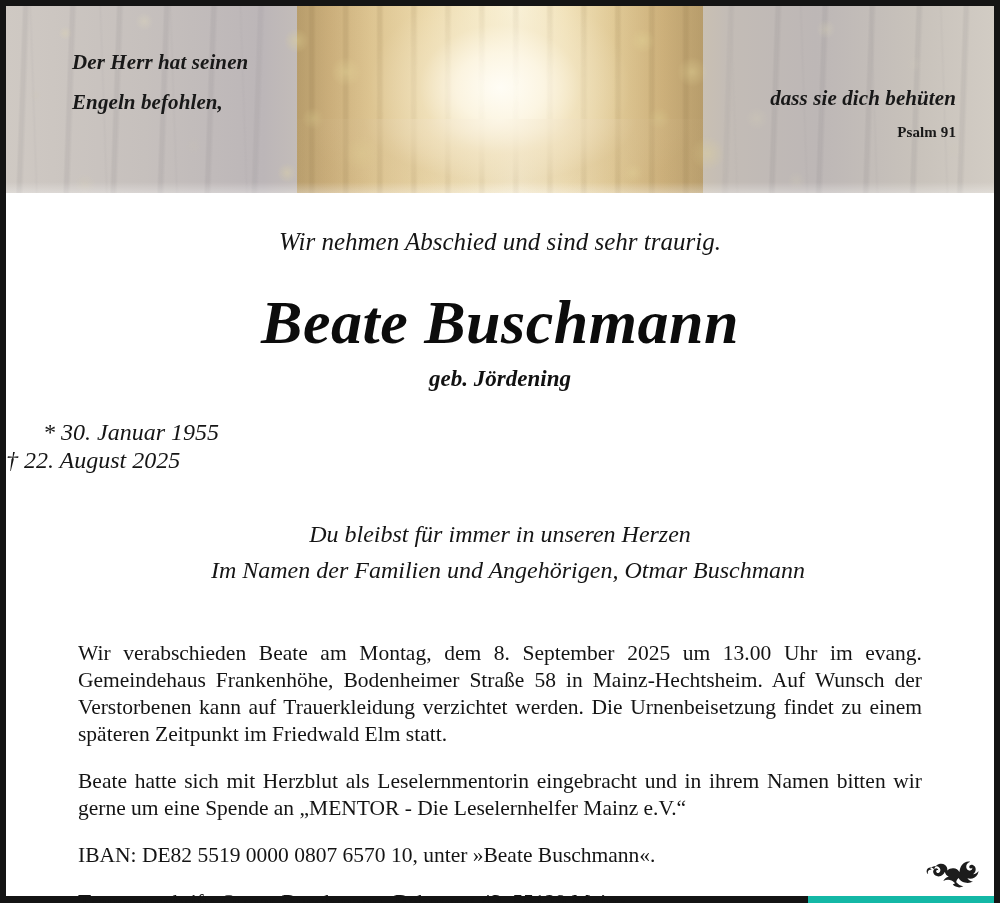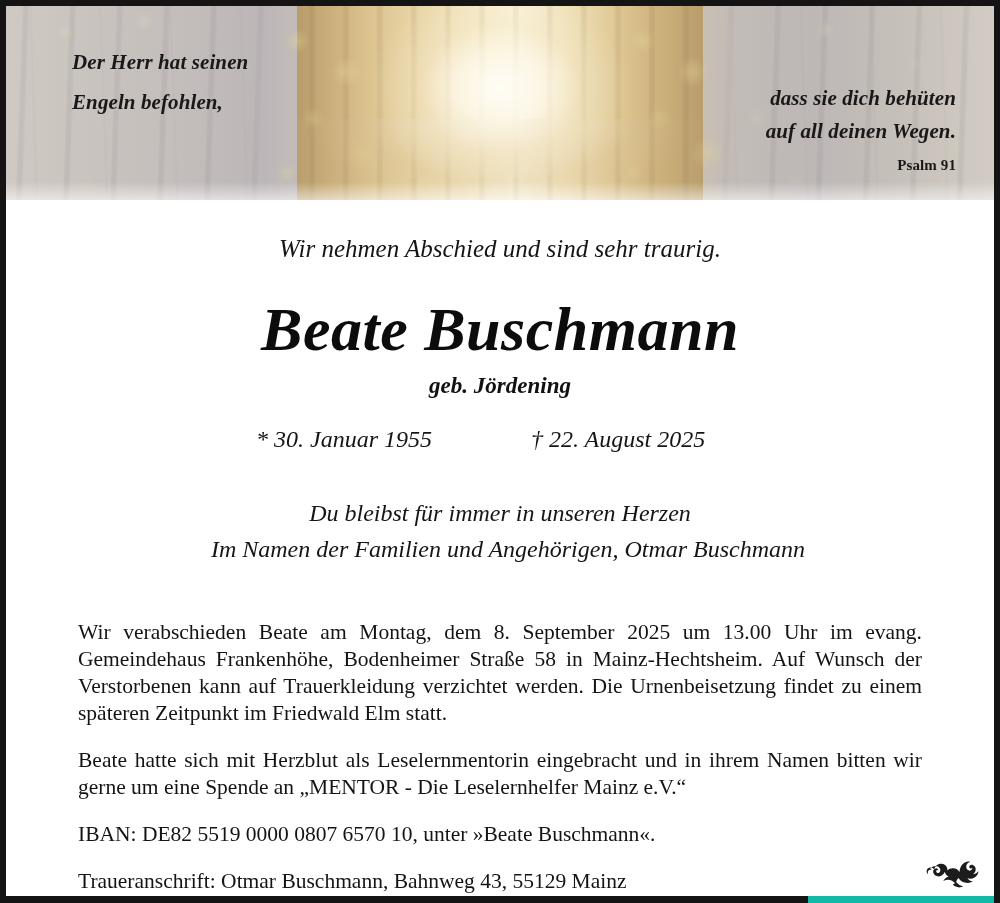--- a/index.html
+++ b/index.html
@@ -228,21 +228,21 @@
     font-weight: bold;
     font-size: 15px;
     line-height: 18px;
     text-align: right;
   }
 
   
   .body-area {
     position: absolute;
     left: 6px;
-    top: 200px;
+    top: 193px;
     width: 988px;
     bottom: 7px;
     background: #ffffff;
     font-family: Liberation Serif, serif;
   }
 
   .lead-line {
     margin-top: 34px;
     text-align: center;
     font-style: italic;
@@ -274,20 +274,21 @@
 
   .dates-row {
     margin-top: 26px;
     display: flex;
     justify-content: center;
     align-items: baseline;
     font-style: italic;
     font-size: 24px;
     line-height: 28px;
     color: #151515;
+    flex-direction: column;
   }
   .dates-row .date-birth { width: 250px; text-align: center; }
   .dates-row .date-gap   { width: 62px; }
   .dates-row .date-death { width: 250px; }
 
   .memorial-line {
     margin-top: 44px;
     text-align: center;
     font-style: italic;
     font-size: 24px;
@@ -349,21 +350,20 @@
     <div class="hb-fade"></div>
   </div>
 
   <div class="verse-left">
     <div>Der Herr hat seinen</div>
     <div>Engeln befohlen,</div>
   </div>
 
   <div class="verse-right">
     <div>dass sie dich behüten</div>
-    <div>auf all deinen Wegen.</div>
     <span class="verse-source">Psalm 91</span>
   </div>
 
   <div class="body-area">
 
     <div class="lead-line">Wir nehmen Abschied und sind sehr traurig.</div>
 
     <div class="deceased-name">Beate Buschmann</div>
 
     <div class="maiden-name">geb. Jördening</div>

